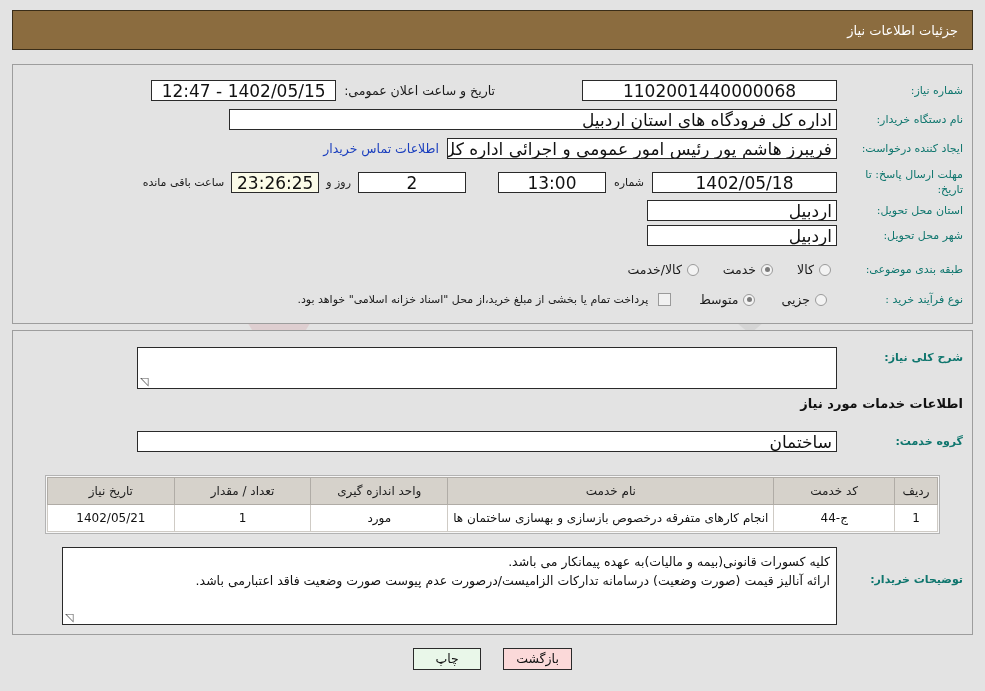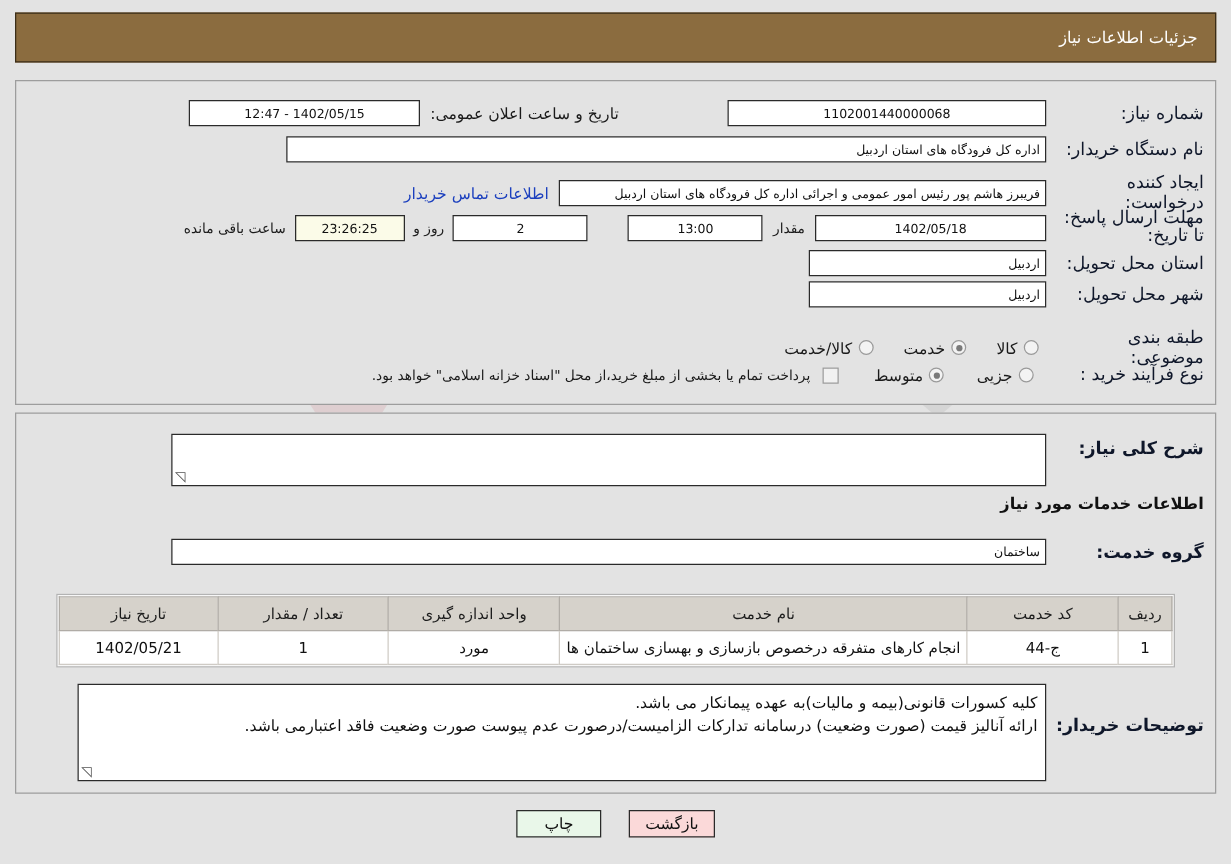--- a/index.html
+++ b/index.html
@@ -110,31 +110,31 @@
   .lbl {
     font-size: 12.5px;
     color: #1a1a1a;
     white-space: nowrap;
     text-align: left;
   }
   .lbl-right {
     width: 120px;
     text-align: right;
     padding-left: 6px;
-    font-size: 14px;
-    color: #0f172a;
+    font-size: 11px;
+    color: #0f766e;
   }
   .lbl-b { font-weight: bold; }
 
   .field {
     border: 1px solid #2a2a2a;
     background: #ffffff;
     height: 21px;
     line-height: 21px;
-    font-size: 10px;
+    font-size: 17px;
     color: #111;
     box-sizing: border-box;
     padding: 0 4px;
     text-align: center;
     overflow: hidden;
     white-space: nowrap;
   }
   .field.rt { text-align: right; }
   .field.yellowish { background: #fbfbe8; }
 
@@ -301,21 +301,21 @@
 
 <div class="row" style="top:138px; right:22px;">
   <span class="lbl-right">ایجاد کننده درخواست:</span>
   <span class="field rt" style="width:390px;">فریبرز هاشم پور رئیس امور عمومی و اجرائی اداره کل فرودگاه های استان اردبیل</span>
   <span class="linktext" style="margin-right:8px;">اطلاعات تماس خریدار</span>
 </div>
 
 <div class="row" style="top:167px; right:22px;">
   <span class="lbl-right" style="line-height:15px; text-align:right;">مهلت ارسال پاسخ: تا تاریخ:</span>
   <span class="field" style="width:185px;">1402/05/18</span>
-  <span class="plaintext" style="margin:0 8px;">مقدار</span>
+  <span class="plaintext" style="margin:0 8px;">شماره</span>
   <span class="field" style="width:108px;">13:00</span>
   <span style="width:32px;"></span>
   <span class="field" style="width:108px;">2</span>
   <span class="plaintext" style="margin:0 7px;">روز و</span>
   <span class="field yellowish" style="width:88px;">23:26:25</span>
   <span class="plaintext" style="margin-right:7px;">ساعت باقی مانده</span>
 </div>
 
 <div class="row" style="top:200px; right:22px;">
   <span class="lbl-right">استان محل تحویل:</span>

